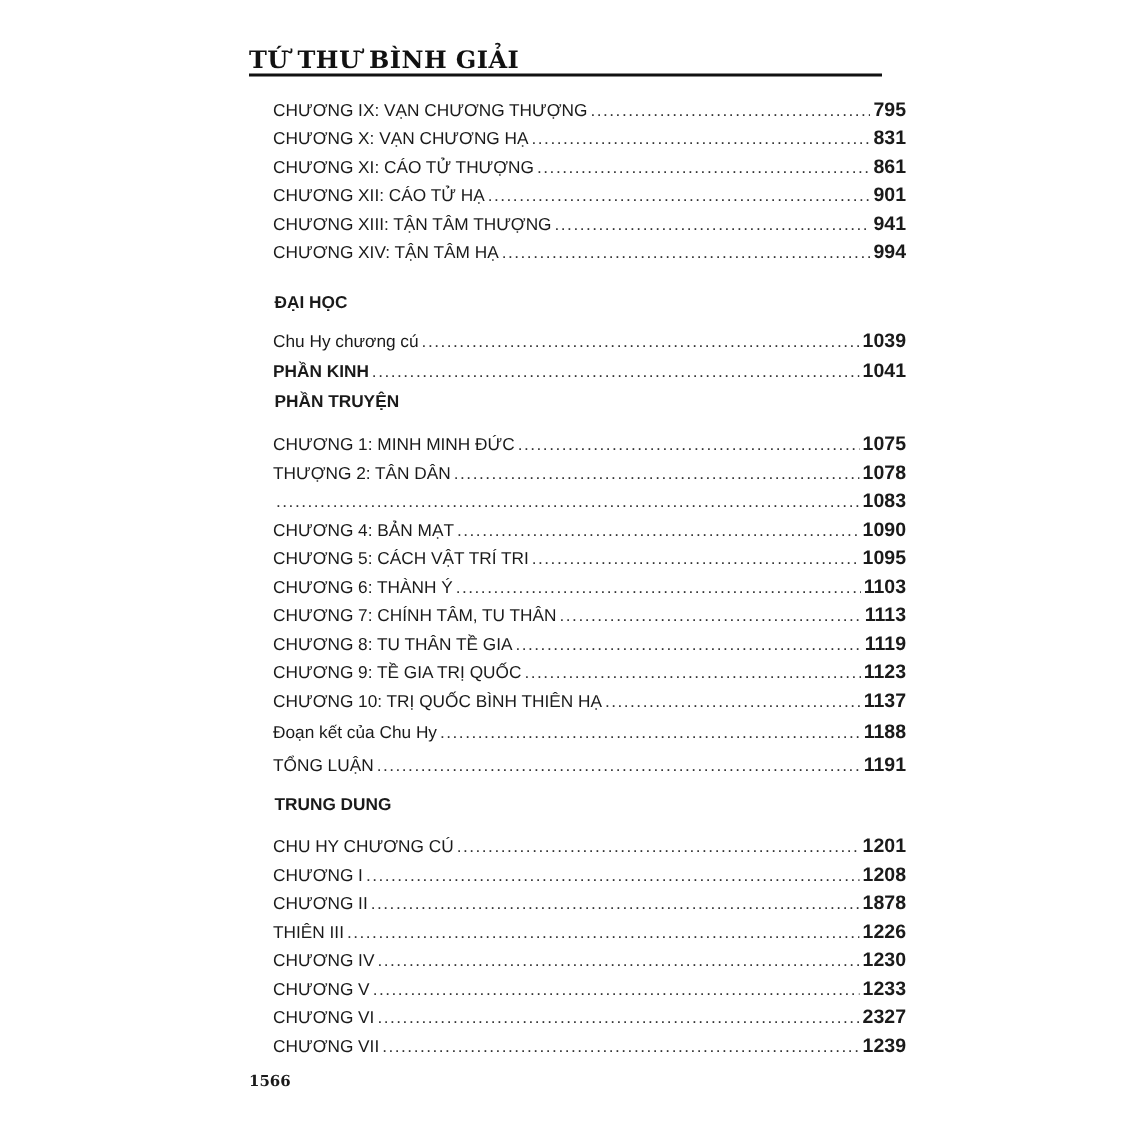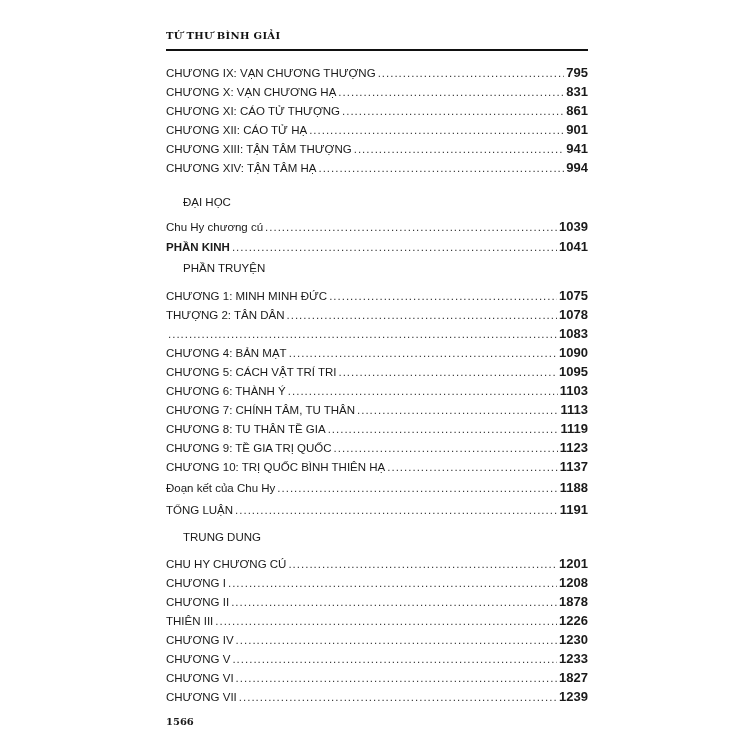--- a/index.html
+++ b/index.html
@@ -1,26 +1,26 @@
 <!DOCTYPE html>
 <html><head>
 <meta charset="utf-8">
 <style>
   html, body { margin:0; padding:0; background:#ffffff; }
   body { width:750px; height:750px; position:relative; overflow:hidden; font-family:"Liberation Sans", sans-serif; color:#1a1a1a; }
   .page { position:absolute; left:166px; top:0; width:422px; }
-  .header { position:absolute; top:30px; left:0; width:422px; font-family:"DejaVu Serif", serif; font-weight:bold; font-size:10px; letter-spacing:0.3px; color:#111; }
+  .header { position:absolute; top:30px; left:0; width:422px; font-family:"DejaVu Serif", serif; font-weight:bold; font-size:16px; letter-spacing:0.3px; color:#111; }
   .rule { position:absolute; top:49px; left:0; width:422px; height:2px; background:#111; }
-  .row { position:absolute; left:0; width:422px; display:flex; align-items:baseline; font-size:11.5px; line-height:14px; white-space:nowrap; }
+  .row { position:absolute; left:16px; width:422px; display:flex; align-items:baseline; font-size:11.5px; line-height:14px; white-space:nowrap; }
   .row .label { flex:0 0 auto; }
   .row .dots { flex:1 1 auto; overflow:hidden; margin:0 2px; color:#333; letter-spacing:1px; }
   .row .dots::before { content:"................................................................................................................................................................................................................................................"; }
   .row .num { flex:0 0 auto; font-weight:bold; font-size:13px; }
   .row.bold .label { font-weight:bold; }
-  .section { position:absolute; left:0; font-weight:normal; font-size:11.5px;padding-left:17px; }
+  .section { position:absolute; left:0; font-weight:bold; font-size:11.5px;padding-left:17px; }
   .pageno { position:absolute; left:0; top:688px; font-family:"DejaVu Serif", serif; font-weight:bold; font-size:10px; }
 </style>
 </head>
 <body>
 
 <div class="page">
   <div class="header">TỨ THƯ BÌNH GIẢI</div>
   <div class="rule"></div>
 
   <div class="row" style="top:66px">
@@ -155,21 +155,21 @@
       <span class="num">1230</span>
     </div>
   <div class="row" style="top:652px">
       <span class="label">CHƯƠNG V</span>
       <span class="dots"></span>
       <span class="num">1233</span>
     </div>
   <div class="row" style="top:671px">
       <span class="label">CHƯƠNG VI</span>
       <span class="dots"></span>
-      <span class="num">1827</span>
+      <span class="num">2327</span>
     </div>
   <div class="row" style="top:690px">
       <span class="label">CHƯƠNG VII</span>
       <span class="dots"></span>
       <span class="num">1239</span>
     </div>
 
   <div class="pageno" style="top:716px">1566</div>
 </div>
 

